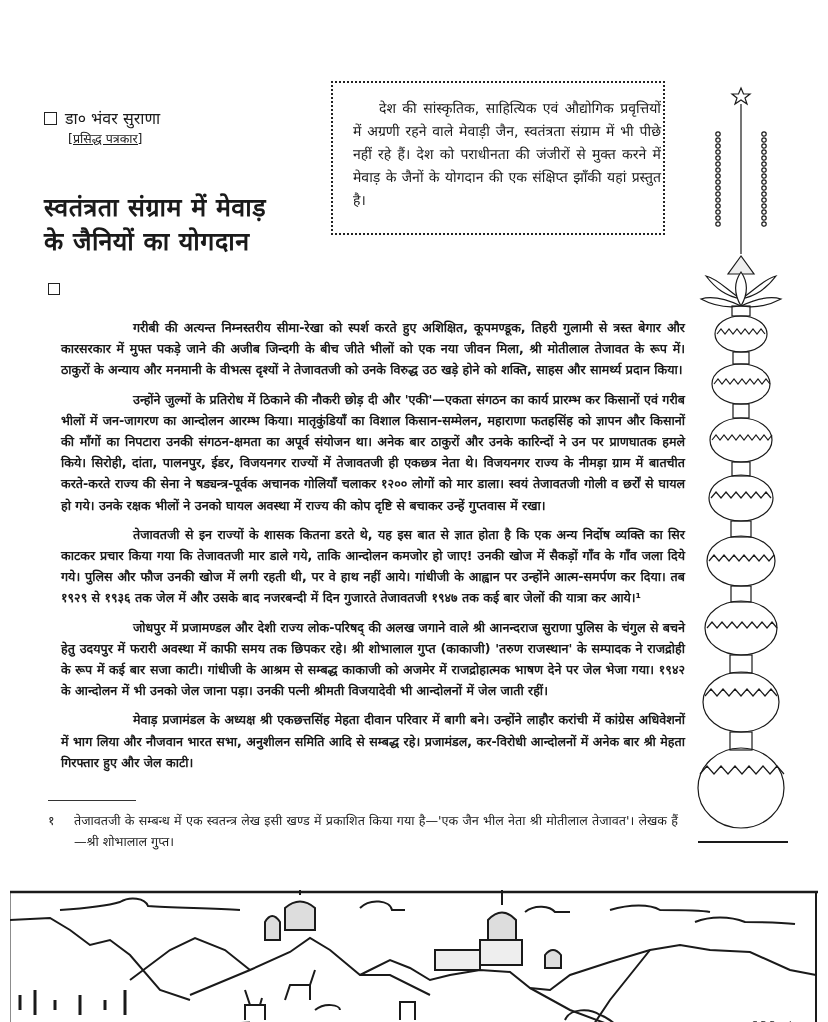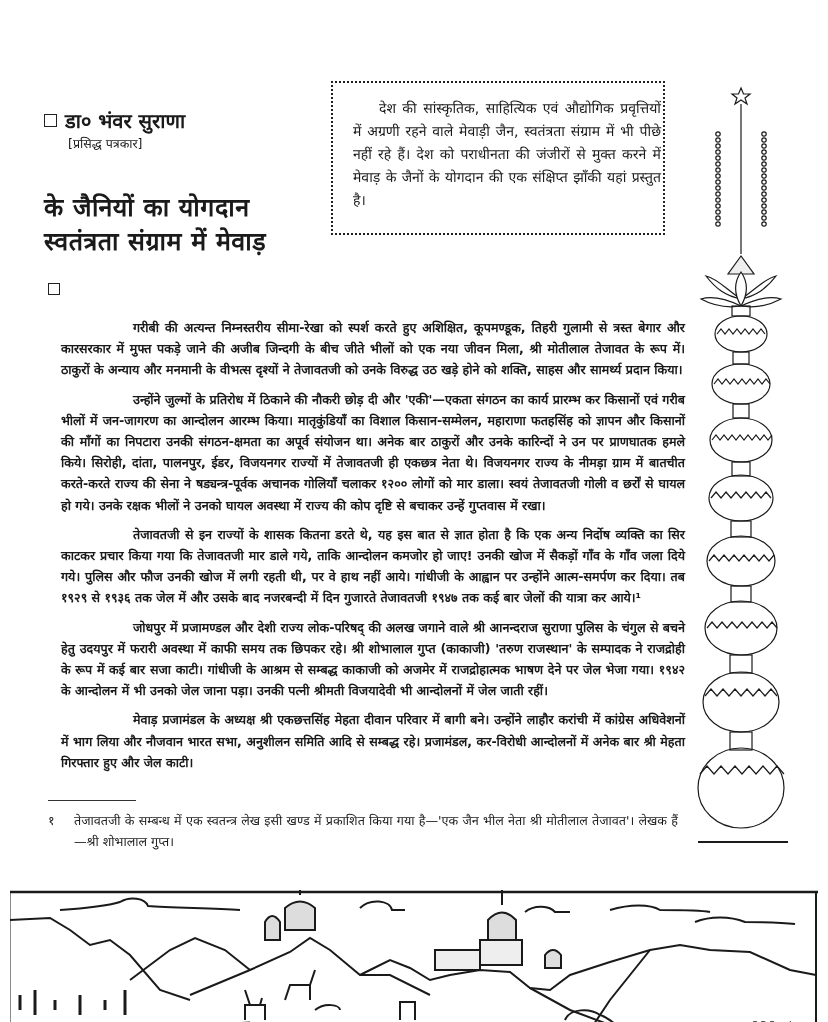--- a/index.html
+++ b/index.html
@@ -3,22 +3,22 @@
 <meta charset="utf-8">
 <style>
   html, body { margin:0; padding:0; background:#ffffff; }
   body { width:828px; height:1022px; position:relative; overflow:hidden;
          font-family:"DejaVu Sans", sans-serif; color:#1a1a1a; }
   .page { position:absolute; left:0; top:0; width:828px; height:1022px; }
 
   
   .byline { position:absolute; left:44px; top:107px; }
   .byline .box { display:inline-block; width:11px; height:11px; border:1.5px solid #222; vertical-align:middle; margin-right:8px; }
-  .byline .author { font-size:20px; font-weight:bold; vertical-align:middle; }
-  .byline .role { display:block; margin-left:24px; font-size:12.5px; margin-top:1px; }
+  .byline .author { font-size:16px; font-weight:normal; vertical-align:middle; }
+  .byline .role { display:block; margin-left:24px; font-size:12.5px; margin-top:1px;text-decoration:underline; }
 
   
   .intro { position:absolute; left:331px; top:81px; width:330px; height:150px;
            border:2px dotted #222; padding:0; }
   .intro-inner { position:absolute; left:20px; top:14px; width:308px; font-size:14px; line-height:23px; text-align:justify; text-indent:26px; }
 
   
   .title { position:absolute; left:44px; top:191px; width:270px; font-size:25px; font-weight:bold; line-height:34px; letter-spacing:0.5px; }
   .title-marker { position:absolute; left:48px; top:283px; width:10px; height:10px; border:1.5px solid #222; }
 
@@ -43,22 +43,22 @@
   <div class="byline">
     <span class="box"></span><span class="author">डा० भंवर सुराणा</span>
     <span class="role">[प्रसिद्ध पत्रकार]</span>
   </div>
 
   <div class="intro">
     <div class="intro-inner">देश की सांस्कृतिक, साहित्यिक एवं औद्योगिक प्रवृत्तियों में अग्रणी रहने वाले मेवाड़ी जैन, स्वतंत्रता संग्राम में भी पीछे नहीं रहे हैं। देश को पराधीनता की जंजीरों से मुक्त करने में मेवाड़ के जैनों के योगदान की एक संक्षिप्त झाँकी यहां प्रस्तुत है।</div>
   </div>
 
   <div class="title">
+    <div>स्वतंत्रता संग्राम में मेवाड़</div>
     <div>के जैनियों का योगदान</div>
-    <div>स्वतंत्रता संग्राम में मेवाड़</div>
   </div>
   <div class="title-marker"></div>
 
   <div class="body">
     <p>गरीबी की अत्यन्त निम्नस्तरीय सीमा-रेखा को स्पर्श करते हुए अशिक्षित, कूपमण्डूक, तिहरी गुलामी से त्रस्त बेगार और कारसरकार में मुफ्त पकड़े जाने की अजीब जिन्दगी के बीच जीते भीलों को एक नया जीवन मिला, श्री मोतीलाल तेजावत के रूप में। ठाकुरों के अन्याय और मनमानी के वीभत्स दृश्यों ने तेजावतजी को उनके विरुद्ध उठ खड़े होने को शक्ति, साहस और सामर्थ्य प्रदान किया।</p>
     <p>उन्होंने जुल्मों के प्रतिरोध में ठिकाने की नौकरी छोड़ दी और 'एकी'—एकता संगठन का कार्य प्रारम्भ कर किसानों एवं गरीब भीलों में जन-जागरण का आन्दोलन आरम्भ किया। मातृकुंडियाँ का विशाल किसान-सम्मेलन, महाराणा फतहसिंह को ज्ञापन और किसानों की माँगों का निपटारा उनकी संगठन-क्षमता का अपूर्व संयोजन था। अनेक बार ठाकुरों और उनके कारिन्दों ने उन पर प्राणघातक हमले किये। सिरोही, दांता, पालनपुर, ईडर, विजयनगर राज्यों में तेजावतजी ही एकछत्र नेता थे। विजयनगर राज्य के नीमड़ा ग्राम में बातचीत करते-करते राज्य की सेना ने षड्यन्त्र-पूर्वक अचानक गोलियाँ चलाकर १२०० लोगों को मार डाला। स्वयं तेजावतजी गोली व छर्रों से घायल हो गये। उनके रक्षक भीलों ने उनको घायल अवस्था में राज्य की कोप दृष्टि से बचाकर उन्हें गुप्तवास में रखा।</p>
     <p>तेजावतजी से इन राज्यों के शासक कितना डरते थे, यह इस बात से ज्ञात होता है कि एक अन्य निर्दोष व्यक्ति का सिर काटकर प्रचार किया गया कि तेजावतजी मार डाले गये, ताकि आन्दोलन कमजोर हो जाए! उनकी खोज में सैकड़ों गाँव के गाँव जला दिये गये। पुलिस और फौज उनकी खोज में लगी रहती थी, पर वे हाथ नहीं आये। गांधीजी के आह्वान पर उन्होंने आत्म-समर्पण कर दिया। तब १९२९ से १९३६ तक जेल में और उसके बाद नजरबन्दी में दिन गुजारते तेजावतजी १९४७ तक कई बार जेलों की यात्रा कर आये।¹</p>
     <p>जोधपुर में प्रजामण्डल और देशी राज्य लोक-परिषद् की अलख जगाने वाले श्री आनन्दराज सुराणा पुलिस के चंगुल से बचने हेतु उदयपुर में फरारी अवस्था में काफी समय तक छिपकर रहे। श्री शोभालाल गुप्त (काकाजी) 'तरुण राजस्थान' के सम्पादक ने राजद्रोही के रूप में कई बार सजा काटी। गांधीजी के आश्रम से सम्बद्ध काकाजी को अजमेर में राजद्रोहात्मक भाषण देने पर जेल भेजा गया। १९४२ के आन्दोलन में भी उनको जेल जाना पड़ा। उनकी पत्नी श्रीमती विजयादेवी भी आन्दोलनों में जेल जाती रहीं।</p>
     <p>मेवाड़ प्रजामंडल के अध्यक्ष श्री एकछत्तसिंह मेहता दीवान परिवार में बागी बने। उन्होंने लाहौर करांची में कांग्रेस अधिवेशनों में भाग लिया और नौजवान भारत सभा, अनुशीलन समिति आदि से सम्बद्ध रहे। प्रजामंडल, कर-विरोधी आन्दोलनों में अनेक बार श्री मेहता गिरफ्तार हुए और जेल काटी।</p>
   </div>

